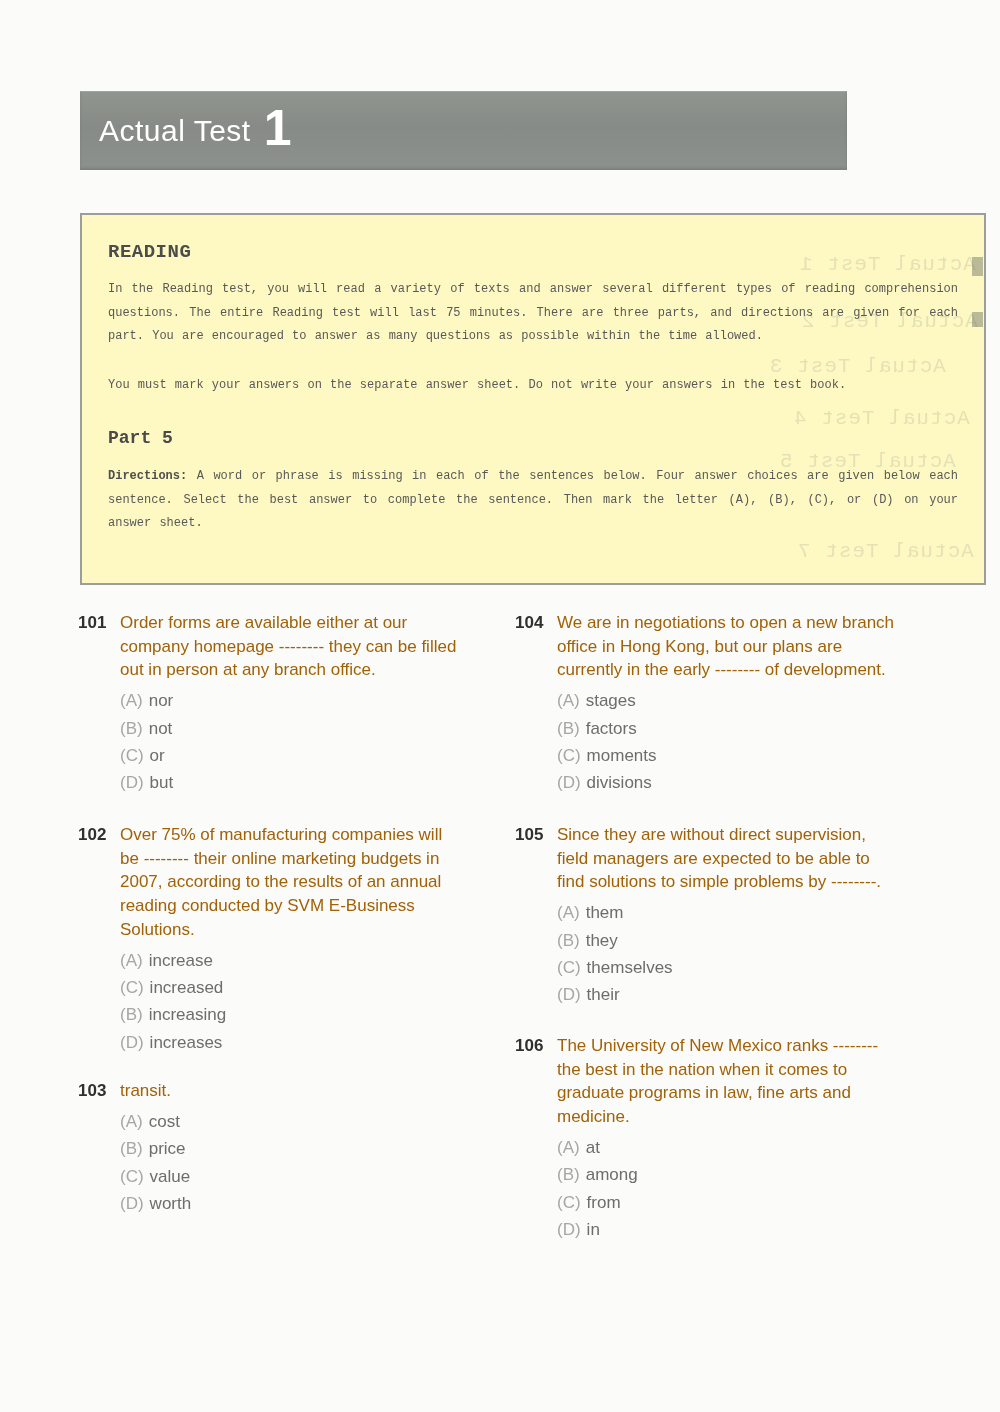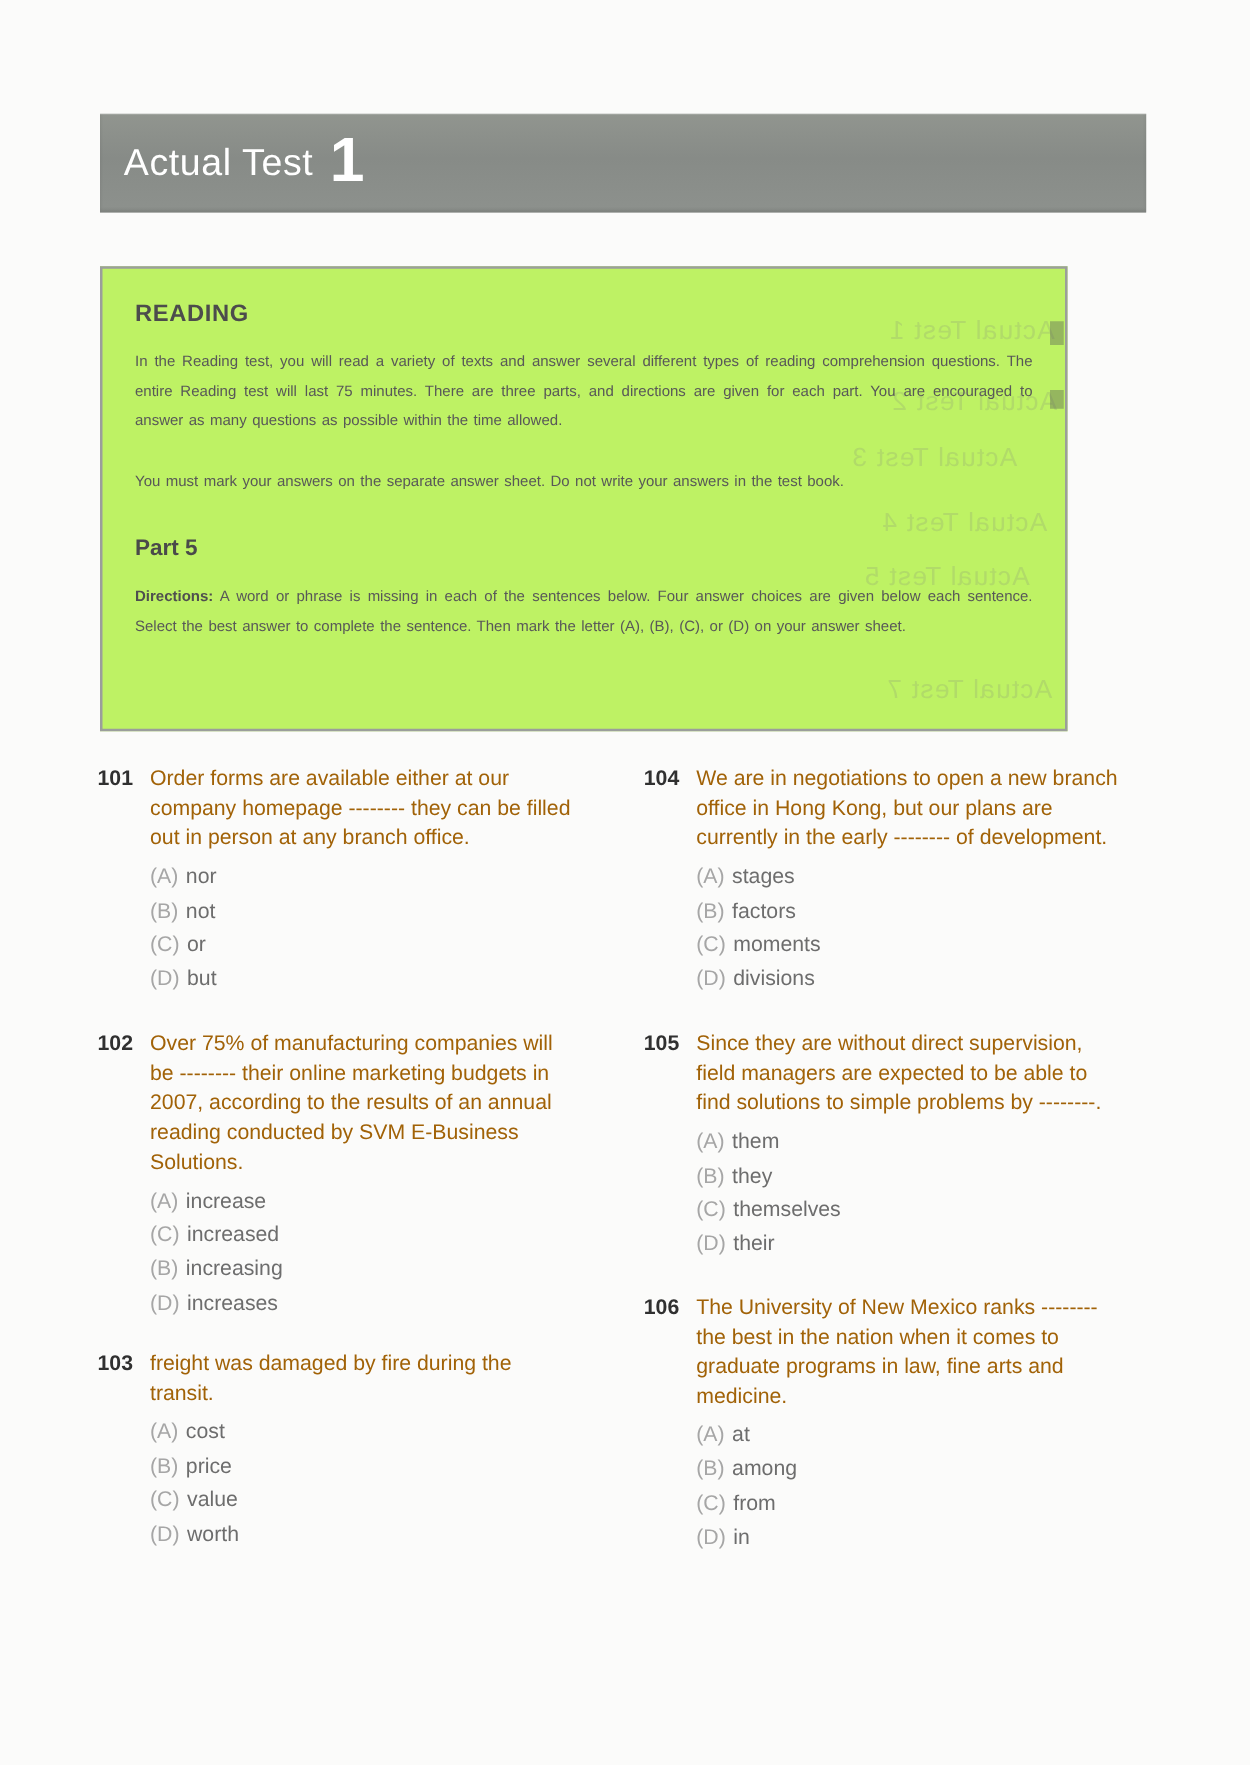--- a/index.html
+++ b/index.html
@@ -6,37 +6,38 @@
   body{
     width:1000px;height:1412px;
     background:#fbfbfa;
     font-family:"Liberation Sans", sans-serif;
     position:relative;
     overflow:hidden;
   }
 
   
   .header-bar{
-    position:absolute;left:80px;top:91px;width:837px;height:79px;
+    position:absolute;left:80px;top:91px;width:767px;height:79px;
     background:linear-gradient(180deg,#91958f 0%,#878b87 45%,#8d918d 100%);
     box-shadow:inset 0 1px 0 rgba(255,255,255,.15), inset 0 -2px 3px rgba(0,0,0,.12);
     display:flex;align-items:center;
     padding-left:19px;box-sizing:border-box;
     color:#ffffff;
   }
   .header-title{font-size:30px;letter-spacing:.5px;line-height:1;}
   .header-num{font-size:50px;font-weight:bold;line-height:1;margin-left:13px;transform:translateY(-3px);}
 
   
   .reading-box{
-    position:absolute;left:80px;top:213px;width:774px;height:372px;
+    position:absolute;left:80px;top:213px;width:906px;height:372px;
     box-sizing:border-box;
-    background:#bef264;
+    background:#fef9c3;
     border:2px solid #9b9e9b;
     padding:26px 26px 0 26px;
+    font-family:Liberation Mono, monospace;
   }
   .reading-heading{margin:0;font-size:19px;font-weight:bold;color:#4c4c4c;letter-spacing:.5px;}
   .box-par{margin:15px 0 0 0;font-size:12px;line-height:23.5px;color:#585858;text-align:justify;word-spacing:1px;}
   .box-par.note{margin-top:25px;}
   .part-label{margin:31px 0 0 0;font-size:18px;font-weight:bold;color:#4a4a4a;}
   .directions{margin-top:17px;}
   .dir-label{font-weight:bold;color:#4f4f4f;}
 
   
   .ghost{
@@ -138,21 +139,20 @@
           <li class="option"><span class="opt-letter">(C)</span><span class="opt-text">increased</span></li>
           <li class="option"><span class="opt-letter">(B)</span><span class="opt-text">increasing</span></li>
           <li class="option"><span class="opt-letter">(D)</span><span class="opt-text">increases</span></li>
         </ul>
       </div>
 
       <div class="question q-t2l">
         <div class="q-row">
           <span class="q-num">103</span>
           <span class="q-lines">
-            <span class="q-line">freight was damaged by fire during the</span>
             <span class="q-line">transit.</span>
           </span>
         </div>
         <ul class="options">
           <li class="option"><span class="opt-letter">(A)</span><span class="opt-text">cost</span></li>
           <li class="option"><span class="opt-letter">(B)</span><span class="opt-text">price</span></li>
           <li class="option"><span class="opt-letter">(C)</span><span class="opt-text">value</span></li>
           <li class="option"><span class="opt-letter">(D)</span><span class="opt-text">worth</span></li>
         </ul>
       </div>

